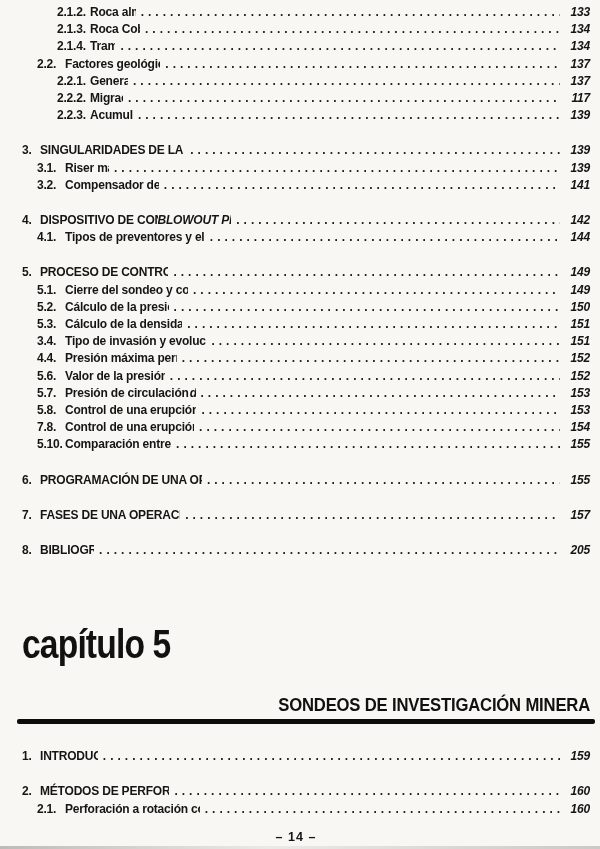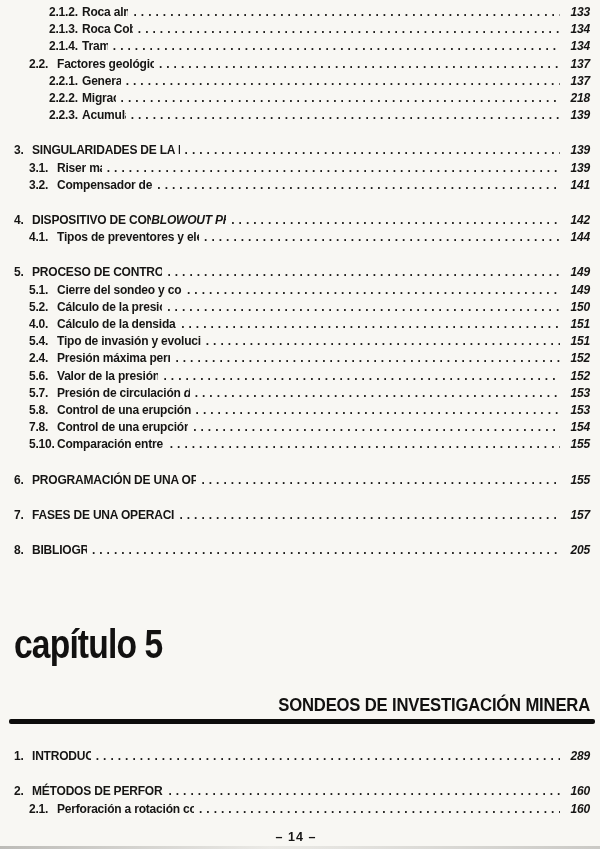--- a/index.html
+++ b/index.html
@@ -5,21 +5,21 @@
   * { box-sizing: border-box; }
   html, body { margin: 0; padding: 0; }
   body {
     width: 600px; height: 849px;
     position: relative; overflow: hidden;
     background: #f8f7f3;
     color: #161514;
     font-family: "Liberation Sans", "DejaVu Sans", sans-serif;
     font-weight: 700;
   }
-  .page { padding: 4px 10px 0 14px; }
+  .page { padding: 4px 10px 0 22px; }
 
   
   .row {
     display: flex; align-items: baseline;
     line-height: 17.2px; font-size: 12px; letter-spacing: -0.2px;
   }
   .row .num { flex: 0 0 auto; white-space: pre; }
   .lvl1 .num { width: 18px; }
   .lvl2 { padding-left: 15px; } .lvl2 .num { width: 28px; }
   .lvl3 { padding-left: 35px; } .lvl3 .num { width: 33px; }
@@ -97,21 +97,21 @@
       <div class="row lvl3">
     <span class="num">2.2.1.</span>
         <span class="lbl">Generación</span>
     <span class="dots"></span>
     <span class="pg">137</span>
   </div>
       <div class="row lvl3">
     <span class="num">2.2.2.</span>
         <span class="lbl">Migración</span>
     <span class="dots"></span>
-    <span class="pg">218</span>
+    <span class="pg">117</span>
   </div>
       <div class="row lvl3">
     <span class="num">2.2.3.</span>
         <span class="lbl">Acumulación</span>
     <span class="dots"></span>
     <span class="pg">139</span>
   </div>
       <div class="row lvl1 gap">
     <span class="num">3.</span>
         <span class="lbl">SINGULARIDADES DE LA PERFORACIÓN MARINA</span>
@@ -155,33 +155,33 @@
     <span class="dots"></span>
     <span class="pg">149</span>
   </div>
       <div class="row lvl2">
     <span class="num">5.2.</span>
         <span class="lbl">Cálculo de la presión de formación</span>
     <span class="dots"></span>
     <span class="pg">150</span>
   </div>
       <div class="row lvl2">
-    <span class="num">4.0.</span>
+    <span class="num">5.3.</span>
         <span class="lbl">Cálculo de la densidad de lodo requerida</span>
     <span class="dots"></span>
     <span class="pg">151</span>
   </div>
       <div class="row lvl2">
-    <span class="num">5.4.</span>
+    <span class="num">3.4.</span>
         <span class="lbl">Tipo de invasión y evolución de presiones en cabeza</span>
     <span class="dots"></span>
     <span class="pg">151</span>
   </div>
       <div class="row lvl2">
-    <span class="num">2.4.</span>
+    <span class="num">4.4.</span>
         <span class="lbl">Presión máxima permitida en el anular</span>
     <span class="dots"></span>
     <span class="pg">152</span>
   </div>
       <div class="row lvl2">
     <span class="num">5.6.</span>
         <span class="lbl">Valor de la presión de circulación</span>
     <span class="dots"></span>
     <span class="pg">152</span>
   </div>
@@ -233,21 +233,21 @@
   <h1 class="chapter-kicker">capítulo 5</h1>
 
   <div class="chapter-title">SONDEOS DE INVESTIGACIÓN MINERA</div>
   <div class="chapter-rule"></div>
 
   <div class="toc toc-ch5">
       <div class="row lvl1">
     <span class="num">1.</span>
         <span class="lbl">INTRODUCCIÓN</span>
     <span class="dots"></span>
-    <span class="pg">289</span>
+    <span class="pg">159</span>
   </div>
       <div class="row lvl1 gap">
     <span class="num">2.</span>
         <span class="lbl">MÉTODOS DE PERFORACIÓN UTILIZADOS</span>
     <span class="dots"></span>
     <span class="pg">160</span>
   </div>
       <div class="row lvl2">
     <span class="num">2.1.</span>
         <span class="lbl">Perforación a rotación con coronas de diamantes</span>

